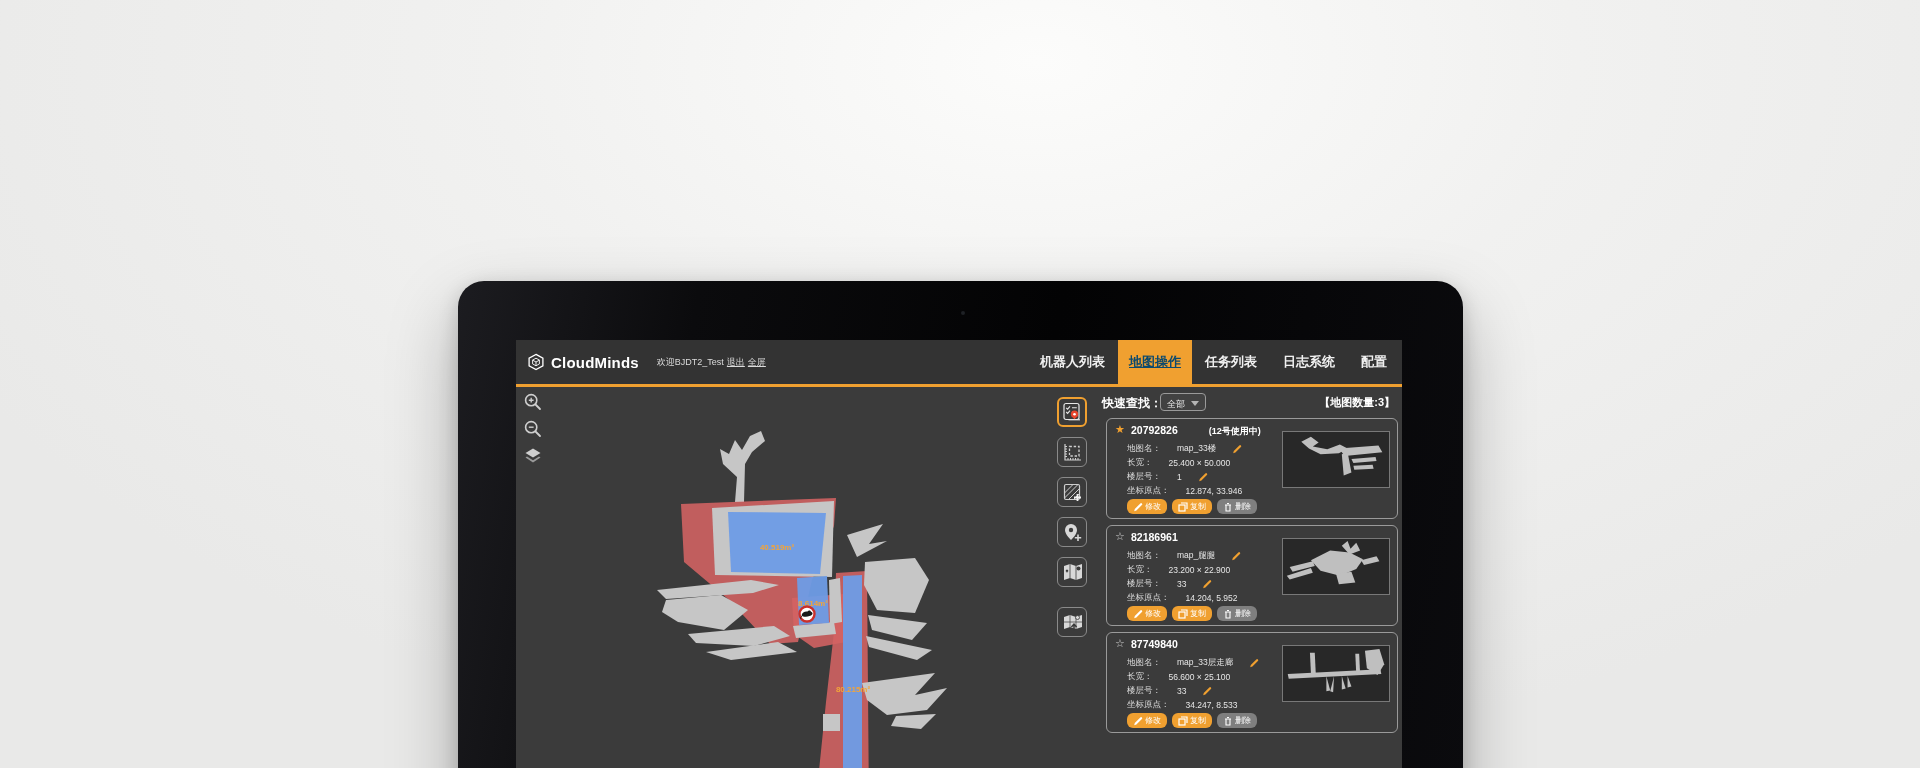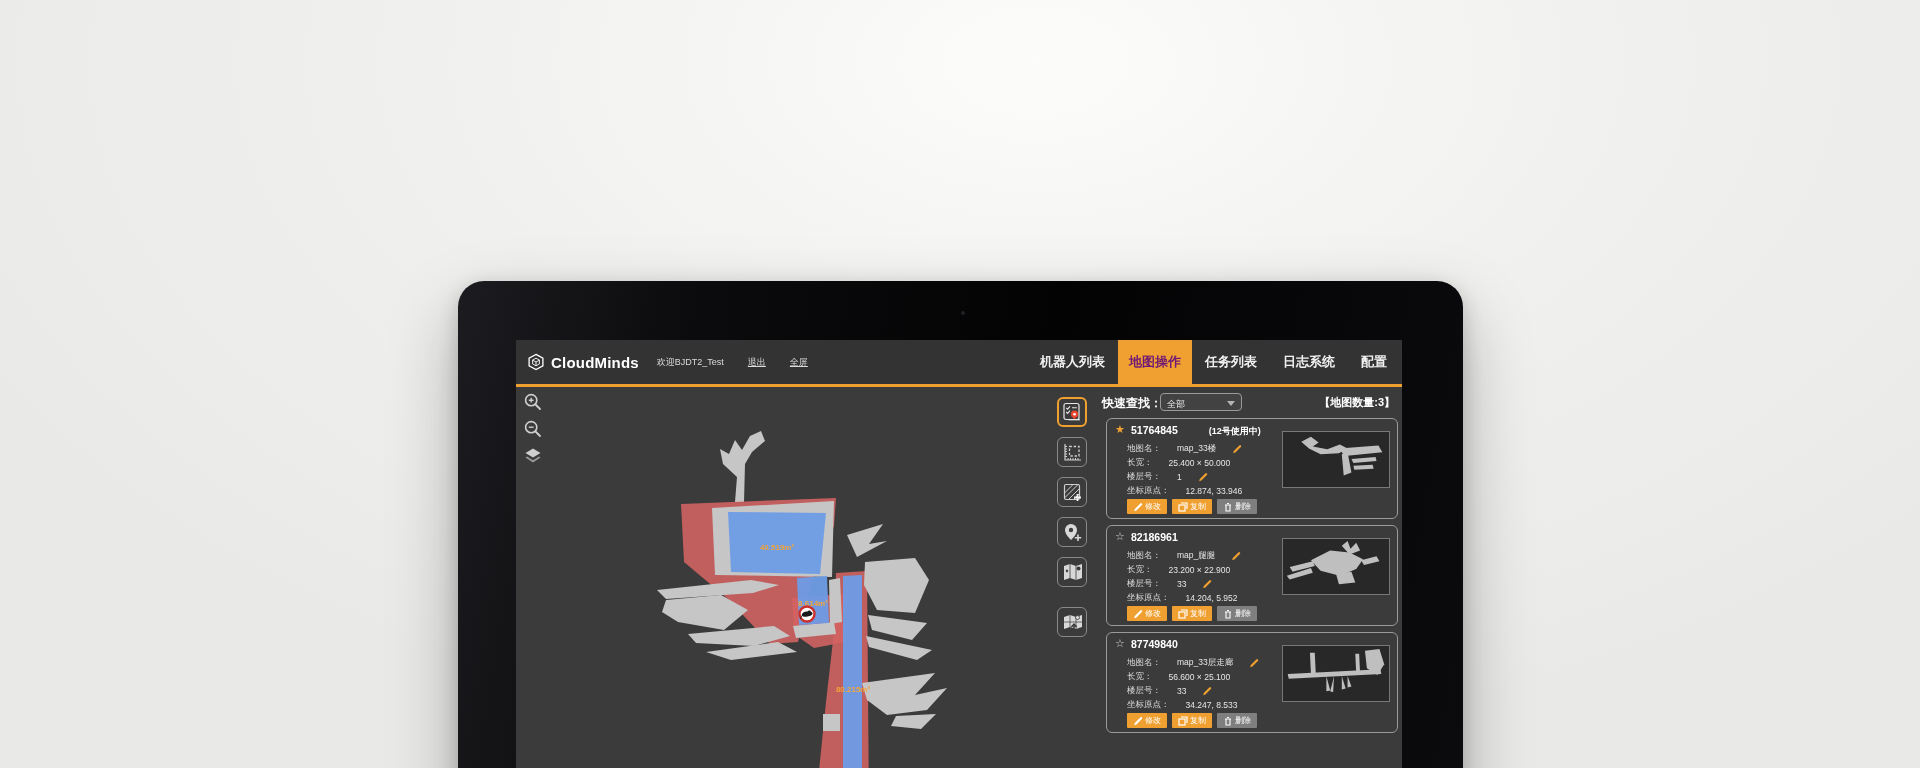--- a/index.html
+++ b/index.html
@@ -16,64 +16,64 @@
     background:#1e2125; }
   .screen { position:absolute; left:58px; top:59px; width:886px; height:470px;
     background:#3b3b3b; overflow:hidden; }
 
   
   .app-header { position:relative; height:47px; background:#333333;
     border-bottom:3px solid #f0a030; display:flex; align-items:center; }
   .brand { display:flex; align-items:center; gap:6px; margin-left:11px; }
   .brand-name { color:#ffffff; font-size:15px; font-weight:bold; letter-spacing:.2px; }
   .welcome { margin-left:18px; font-size:9px; color:#dcdcdc;text-align:right; }
-  .hlink { margin-left:24px; font-size:9px; color:#dcdcdc; text-decoration:underline; cursor:pointer;text-align:center; }
+  .hlink { margin-left:3px; font-size:9px; color:#dcdcdc; text-decoration:underline; cursor:pointer;text-align:center; }
   .nav { margin-left:auto; display:flex; height:44px; align-items:stretch; margin-right:2px; }
   .nav-item { padding:0 13px; display:flex; align-items:center; font-size:13px;
     font-weight:bold; color:#f0f0f0; cursor:pointer; }
-  .nav-item.active { background:#f0a030; color:#701a75; padding:0 11px; }
+  .nav-item.active { background:#f0a030; color:#0c4a6e; padding:0 11px;text-decoration:underline; }
 
   .app-body { position:absolute; top:44px; left:0; right:0; bottom:0; }
 
   
   .map-controls { position:absolute; left:7px; top:8px; display:flex; flex-direction:column; gap:7px; }
   .mc-btn { width:20px; height:20px; cursor:pointer; }
 
   
   .tool-col { position:absolute; left:541px; top:13px; width:30px; display:flex;
     flex-direction:column; gap:10px; }
   .tool-btn { width:30px; height:30px; border:1.4px solid #8a8a8a; border-radius:6px;
     background:#3b3b3b; display:flex; align-items:center; justify-content:center; cursor:pointer; }
   .tool-btn.active { border:2px solid #f0a030; }
   .tool-btn.gap { margin-top:10px; }
 
   
   .right-panel { position:absolute; left:586px; top:0; width:298px; height:100%; }
   .qf-row { position:absolute; top:9px; left:0; width:100%; height:20px; }
   .qf-label { position:absolute; left:0; top:2px; font-size:12px; font-weight:bold; color:#ffffff; }
-  .qf-select { position:absolute; left:58px; top:0; width:82px; height:18px;
+  .qf-select { position:absolute; left:58px; top:0; width:46px; height:18px;
     background:#424242; border:1px solid #9a9a9a; border-radius:4px; cursor:pointer; }
   .qf-select span { position:absolute; left:6px; top:4px; font-size:9px; color:#e8e8e8; }
   .chev { position:absolute; right:6px; top:7px; width:0; height:0;
     border-left:4px solid transparent; border-right:4px solid transparent; border-top:5px solid #b5b5b5; }
   .map-count { position:absolute; right:5px; top:2px; font-size:11px; font-weight:bold; color:#ffffff; }
 
   .card { position:absolute; left:4px; width:292px; height:101px;
     border:1px solid #9a9a9a; border-radius:6px; background:#3b3b3b; cursor:pointer; }
   .card1 { top:34px; } .card2 { top:141px; } .card3 { top:248px; }
   .star { position:absolute; left:8px; top:4px; font-size:11px; color:#c9c9c9; cursor:pointer; }
   .star.on { color:#f0a030; }
   .card-title { position:absolute; left:24px; top:5px; font-size:10.5px; font-weight:bold; color:#ffffff; }
   .card-title .sfx { font-size:9px; margin-left:3px;padding-left:28px; }
   .frow { position:absolute; left:20px; font-size:8.5px; color:#dddddd; display:flex; align-items:center; gap:16px; }
   .r1{top:24px} .r2{top:38px} .r3{top:52px} .r4{top:66px}
   .frow b { font-weight:normal; color:#e6e6e6; }
   .pencil { width:10px; height:10px; cursor:pointer; }
   .btn-row { position:absolute; left:20px; top:80px; display:flex; gap:5px; }
-  .cbtn { height:15px; padding:0 6px; border-radius:1px; font-size:8px; color:#fff;
+  .cbtn { height:15px; padding:0 6px; border-radius:6px; font-size:8px; color:#fff;
     display:flex; align-items:center; gap:2px; border:none; cursor:pointer; }
   .cbtn.orange { background:#f0a030; }
   .cbtn.gray { background:#7f7f7f;align-items:center; }
   .thumb { position:absolute; right:7px; top:12px; width:108px; height:57px;
     background:#282828; border:1px solid #787878; }
 </style>
 </head>
 <body>
 
 <div class="laptop">
@@ -223,21 +223,21 @@
           <span class="qf-label">快速查找：</span>
           <div class="qf-select">
             <span>全部</span>
             <i class="chev"></i>
           </div>
           <span class="map-count">【地图数量:3】</span>
         </div>
 
         <div class="card card1">
           <span class="star on">★</span>
-          <span class="card-title"><b>51764845</b><span class="sfx">(12号使用中)</span></span>
+          <span class="card-title"><b>20792826</b><span class="sfx">(12号使用中)</span></span>
           <div class="frow r1">
               <span>地图名：</span>
               <b>map_33楼</b>
             <svg class="pencil" viewBox="0 0 10 10">
                 <path d="M1.2,9.2 L3.4,8.5 L8.9,3 A1.1,1.1 0 0 0 7.3,1.4 L1.8,6.9 Z" fill="#f0a030"></path>
               </svg>
             </div>
           <div class="frow r2">
               <span>长宽：</span>
               <b>25.400 × 50.000</b>

